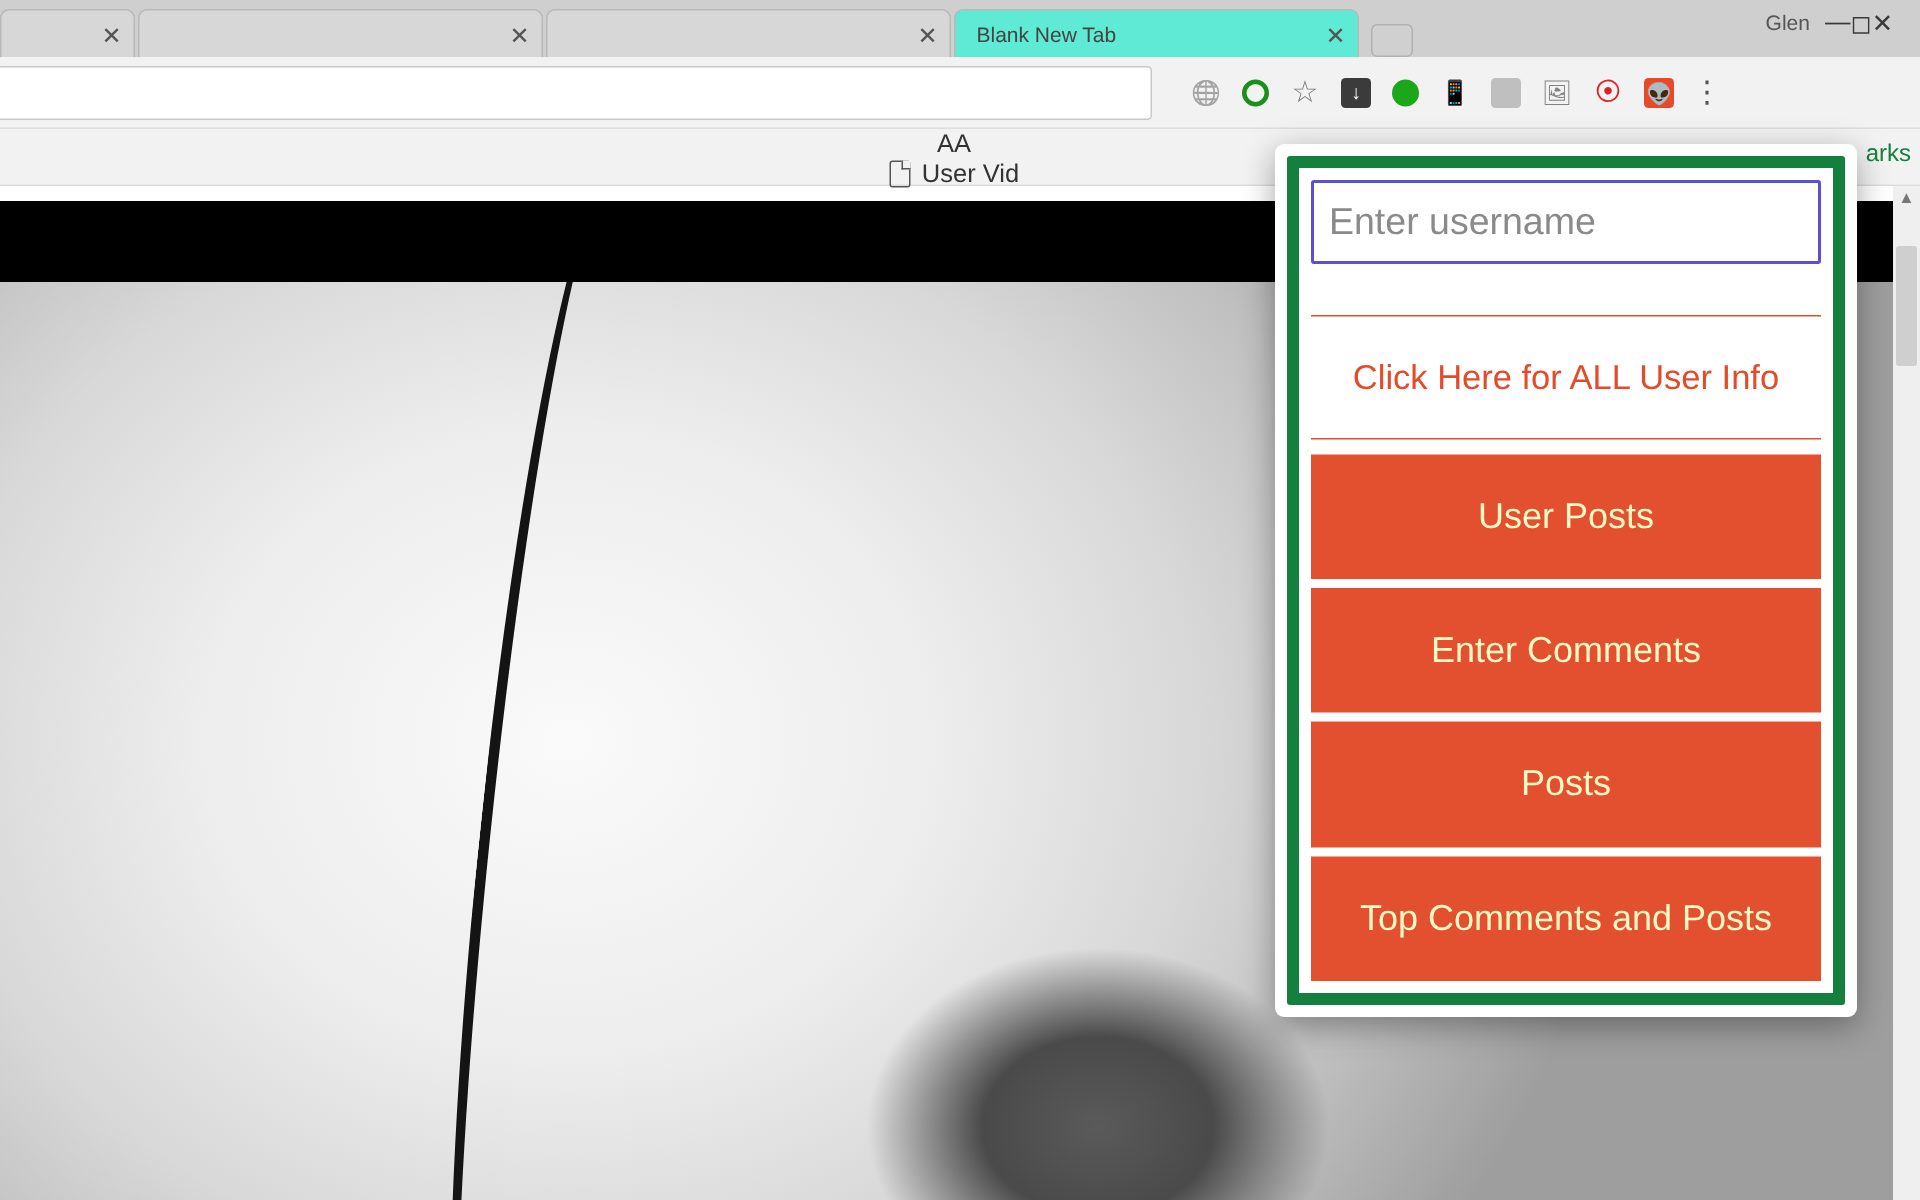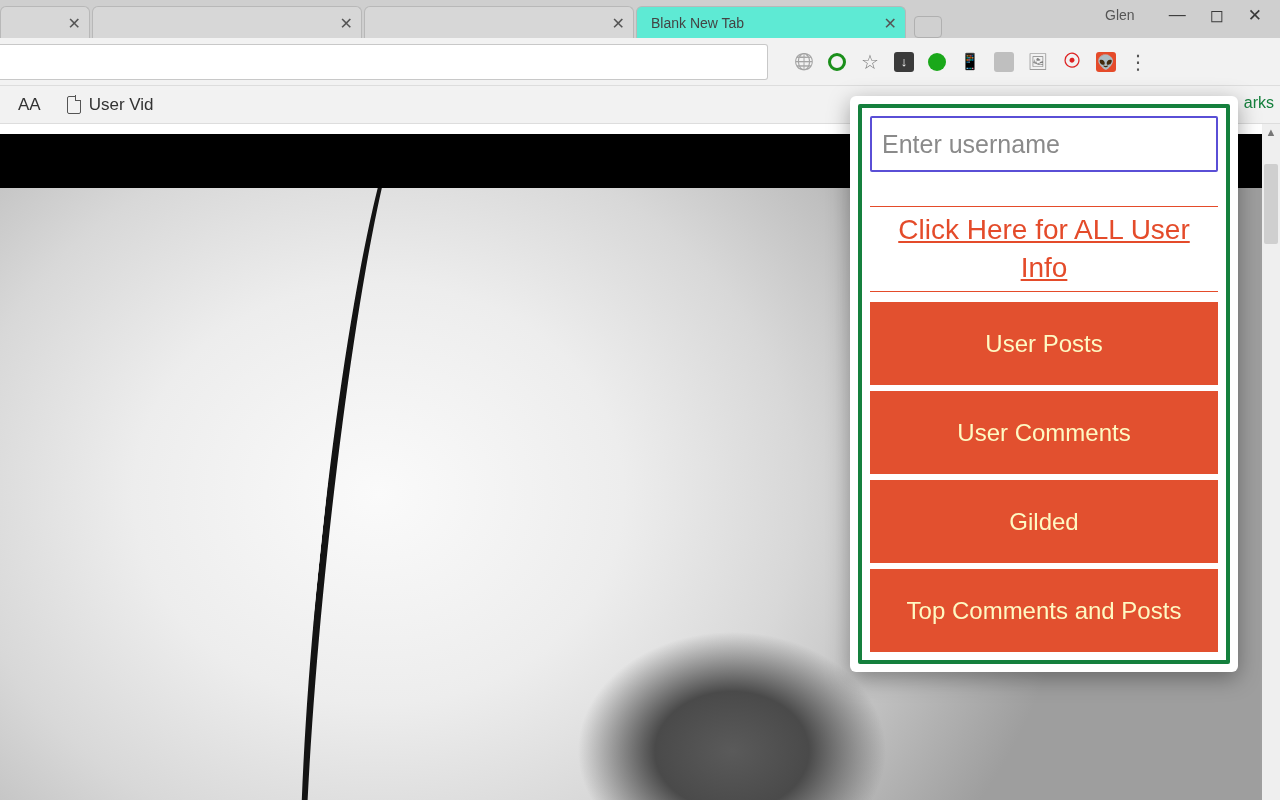--- a/index.html
+++ b/index.html
@@ -24,21 +24,21 @@
   .tab .close-x { position: absolute; right: 8px; top: 7px; font-size: 16px; color: #555; cursor: pointer; }
   .tab.wide { min-width: 270px; }
   .newtab {
     width: 28px; height: 22px; margin-left: 6px; margin-top: 12px;
     background: #d0d0d0; border-radius: 4px;
     border: 1px solid #b0b0b0;
   }
 
   .window-controls {
     position: absolute; right: 0; top: 0; height: 30px; display: flex; align-items: center;
-    gap: 24px; padding-right: 18px; color: #3a3a3a;
+    padding-right: 18px; color: #3a3a3a;
   }
   .window-controls .ctrl { font-size: 17px; cursor: pointer; font-family: "Segoe UI Symbol", sans-serif; }
   .profile-name { font-size: 14px; color: #555; margin-right: 10px; }
 
   
   .toolbar { height: 48px; background: #f2f2f2; border-bottom: 1px solid #ddd; display: flex; align-items: center; }
   .omnibox {
     flex: 0 0 auto;
     width: 770px; height: 36px; margin-left: -2px;
     border: 1px solid #c8c8c8; border-left: none;
@@ -51,21 +51,21 @@
   .ei.star { font-size: 20px; color: #7a7a7a; }
   .ei.dark-square { background: #3b3b3b; color: #fff; border-radius: 3px; font-size: 13px; font-weight: bold; }
   .ei.green-dot { background: #1aa81a; border-radius: 50%; width: 18px; height: 18px; }
   .ei.gray-box { background: #bfbfbf; border-radius: 3px; }
   .ei.red-circle { color: #d22; font-size: 18px; }
   .ei.reddit { background: #e54b2a; border-radius: 3px; color: #fff; font-size: 14px; }
   .ei.bw { filter: grayscale(1); opacity: .8; }
   .menu-dots { font-size: 20px; color: #555; margin-left: 12px; margin-right: 10px; cursor: pointer; }
 
   
-  .bookbar { height: 38px; background: #f2f2f2; border-bottom: 1px solid #ddd; display: flex; align-items: center; padding-left: 18px; position: relative; }
+  .bookbar { height: 38px; background: #f2f2f2; border-bottom: 1px solid #ddd; display: flex; align-items: center; padding-left: 18px; position: relative; flex-direction: column; }
   .bookbar .bk { display: flex; align-items: center; gap: 8px; font-size: 17px; color: #333; margin-right: 26px; }
   .bk .doc-icon { width: 14px; height: 18px; border: 1.5px solid #555; border-radius: 2px; position: relative; }
   .bk .doc-icon::after { content: ""; position: absolute; right: -1.5px; top: -1.5px; width: 5px; height: 5px; background: #f2f2f2; border-left: 1.5px solid #555; border-bottom: 1.5px solid #555; }
   .bookbar .right-text { position: absolute; right: 6px; top: 8px; font-size: 16px; color: #15803d; }
 
   
   .viewport { position: relative; width: 1280px; height: calc(800px - 38px - 48px - 38px); overflow: hidden; }
   .page-scroll { position: absolute; right: 0; top: 0; width: 18px; height: 100%; background: #efefef; }
   .page-scroll .thumb { position: absolute; left: 2px; right: 2px; top: 40px; height: 80px; background: #cfcfcf; border-radius: 2px; }
   .page-scroll .arrow { position: absolute; left: 0; right: 0; text-align: center; font-size: 11px; color: #777; }
@@ -93,48 +93,47 @@
   
   .popup {
     position: absolute; left: 850px; top: 96px;
     width: 388px;
     background: #fff;
     border-radius: 6px;
     box-shadow: 0 6px 22px rgba(0,0,0,.35);
     padding: 8px;
   }
   .popup-inner {
-    border: 4px solid #15803d;
+    border: 8px solid #15803d;
     border-radius: 2px;
     padding: 8px;
   }
   .popup-input {
     width: 100%;
     height: 56px;
     border: 2px solid #5a4fd6;
     border-radius: 2px;
     font-size: 25px;
     padding: 0 10px;
     color: #444;
     background: #fff;
     outline: none;
   }
   .popup-input::placeholder { color: #8a8a8a; }
   .popup-spacer { height: 34px; }
   .popup-link {
     border-top: 1.5px solid #e44b2a;
     border-bottom: 1.5px solid #e44b2a;
-    padding: 4px 6px;
+    padding: 25px 6px;
     text-align: center;
     color: #e44b2a;
-    font-size: 28px;
+    font-size: 23px;
     line-height: 1.35;
     cursor: pointer;
     margin-bottom: 10px;
-    text-decoration: underline;
   }
   .popup-btn {
     background: #e2502f;
     color: #fef9c3;
     text-align: center;
     font-size: 24px;
     line-height: 1.3;
     padding: 26px 10px;
     margin-top: 6px;
     cursor: pointer;
@@ -210,17 +209,17 @@
     <div class="thumb"></div>
   </div>
 </div>
 
 <div class="popup">
   <div class="popup-inner">
     <input class="popup-input" type="text" placeholder="Enter username" style="">
     <div class="popup-spacer"></div>
     <div class="popup-link">Click Here for ALL User Info</div>
     <div class="popup-btn">User Posts</div>
-    <div class="popup-btn">User Comments</div>
-    <div class="popup-btn">Gilded</div>
+    <div class="popup-btn">Enter Comments</div>
+    <div class="popup-btn">Posts</div>
     <div class="popup-btn two-line">Top Comments and Posts</div>
   </div>
 </div>
 
 </body></html>

